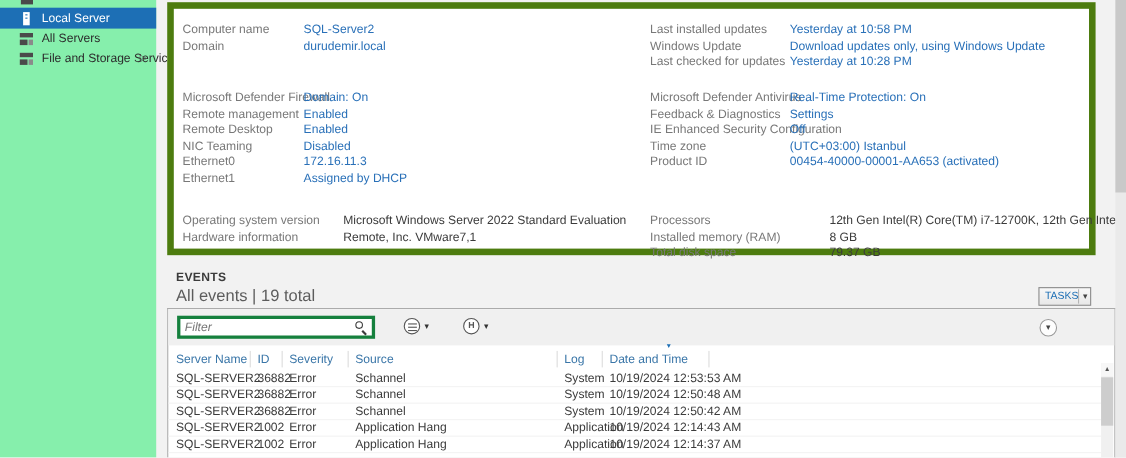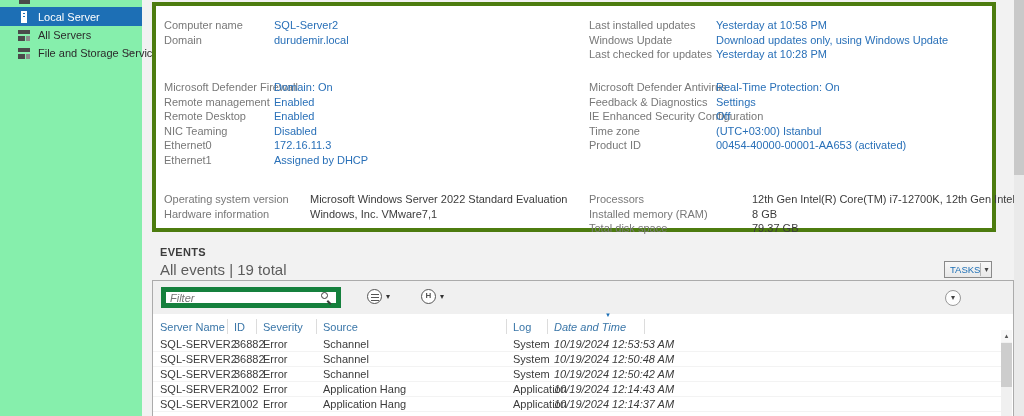--- a/index.html
+++ b/index.html
@@ -23,21 +23,21 @@
   .ic-local i { position:absolute; left:5px; width:2px; height:1px; background:var(--accent); }
   .ic-local i.s1{ top:2px; } .ic-local i.s2{ top:5px; }
   
   .ic-gray b { position:absolute; background:#4a4a4a; }
   .ic-gray .r1 { left:0; top:1px; width:12px; height:4px; }
   .ic-gray .r2 { left:0; top:7px; width:7px; height:5px; }
   .ic-gray .r3 { left:8px; top:7px; width:4px; height:5px; background:#8a8a8a; }
   .nav-chevron { position:absolute; right:8px; top:3px; color:#555; font-size:9px; }
 
   
-  .props { position:absolute; left:152px; top:2px; width:844px; height:230px; background:#fff; border:4px solid #4d7c0f; }
+  .props { position:absolute; left:152px; top:2px; width:844px; height:230px; background:#fff; border:6px solid #4d7c0f; }
   .pgroup { position:absolute; }
   .g1l { left:8px;  top:12px; } .g1r { left:433px; top:12px; }
   .g2l { left:8px;  top:74px; } .g2r { left:433px; top:74px; }
   .g3l { left:8px;  top:186px;} .g3r { left:433px; top:186px; }
   .prow { display:flex; line-height:14.5px; white-space:nowrap; }
   .plabel { color:#787878; }
   .g1l .plabel,.g2l .plabel,.g3l .plabel { width:110px; flex:0 0 110px; }
   .g1r .plabel,.g2r .plabel,.g3r .plabel { width:127px; flex:0 0 127px; }
   .pvalue.link { color:var(--link); cursor:pointer; }
   .pvalue.plain { color:#3b3b3b;margin-left:36px; }
@@ -46,41 +46,41 @@
   .ev-heading  { position:absolute; left:160px; top:246px; font-weight:bold; font-size:11px; color:#3c3c3c; letter-spacing:.3px; }
   .ev-subtitle { position:absolute; left:160px; top:261px; font-size:15px; color:#5c5c5c; }
   .tasks-btn { position:absolute; left:944px; top:261px; width:48px; height:17px; background:linear-gradient(#f8f8f8,#e8e8e8);
     border:1px solid #8a8a8a; display:flex; align-items:center; justify-content:space-between; padding:0 3px 0 5px; cursor:pointer; }
   .tasks-btn .t-label { color:var(--accent); font-size:9.5px; }
   .tasks-btn .t-caret { color:#444; font-size:8px; border-left:1px solid #b5b5b5; padding-left:3px; line-height:13px; }
 
   
   .events { position:absolute; left:152px; top:280px; width:862px; height:136px; background:#fff; border:1px solid #ababab; border-bottom:none; }
   .ev-toolbar { position:absolute; left:0; top:0; width:100%; height:33px; background:#f0f0f0; }
-  .filter-box { position:absolute; left:8px; top:6px; width:180px; height:21px; background:#fff; border:5px solid #15803d; display:flex; align-items:center; }
+  .filter-box { position:absolute; left:8px; top:6px; width:180px; height:21px; background:#fff; border:3px solid #15803d; display:flex; align-items:center; }
   .filter-input { flex:1; border:none; outline:none; background:transparent; font-family:inherit; font-size:11px; font-style:italic; color:#777; padding:0 4px; min-width:0; }
   .mag { position:relative; width:14px; height:14px; flex:0 0 14px; margin-right:3px; cursor:pointer; }
   .mag .lens { position:absolute; left:2px; top:1px; width:7px; height:7px; border:1.5px solid #3c3c3c; border-radius:50%; }
   .mag .handle { position:absolute; left:9px; top:9px; width:5px; height:1.5px; background:#3c3c3c; transform:rotate(45deg); transform-origin:0 0; }
   .circ-btn { position:absolute; top:8px; display:flex; align-items:center; cursor:pointer; }
   .circ { width:15px; height:15px; border:1px solid #555; border-radius:50%; position:relative; background:#fff; }
   .circ .bar { position:absolute; left:3px; width:8px; height:1px; background:#555; }
   .bar.b1{top:4px;} .bar.b2{top:7px;} .bar.b3{top:10px;}
   .circ .hglyph { position:absolute; left:0; top:1px; width:13px; text-align:center; font-size:8px; font-weight:bold; color:#555; }
   .circ-caret { font-size:8px; color:#333; margin-left:4px; }
   .btn-a { left:214px; } .btn-b { left:268px; }
   .collapse-btn { position:absolute; right:52px; top:9px; width:16px; height:16px; border:1px solid #999; border-radius:50%; background:#fdfdfd;
     text-align:center; line-height:14px; font-size:8px; color:#444; cursor:pointer; }
 
   
   .thead { position:absolute; left:0; top:37px; width:848px; height:17px; }
   .th { position:absolute; top:3px; color:var(--header); white-space:nowrap; cursor:pointer; }
   .vsep { position:absolute; top:1px; width:1px; height:15px; background:#dcdcdc; }
   .sort { position:absolute; top:-6px; left:452px; font-size:6px; color:var(--accent); }
-  .c0{left:7px;text-align:center;} .c1{left:81px;} .c2{left:110px;} .c3{left:170px;} .c4{left:360px;} .c5{left:401px;font-style:italic;}
+  .c0{left:7px;text-align:center;} .c1{left:81px;} .c2{left:110px;} .c3{left:170px;} .c4{left:360px;} .c5{left:401px;}
   .s0{left:74px;} .s1{left:103px;} .s2{left:163px;} .s3{left:353px;} .s4{left:394px;} .s5{left:491px;}
   .tbody { position:absolute; left:0; top:56px; width:848px; }
   .tr { position:relative; height:15px; border-bottom:1px solid #f3f3f3; cursor:default; }
   .td { position:absolute; top:1px; white-space:nowrap; color:#3b3b3b; }
 
   
   .ev-scroll { position:absolute; right:1px; top:49px; width:11px; height:86px; background:#f0f0f0; }
   .ev-scroll .up { height:12px; text-align:center; font-size:7px; color:#555; line-height:11px; background:#f7f7f7; cursor:pointer; }
   .ev-scroll .thumb { margin-top:1px; height:44px; background:#cdcdcd; cursor:pointer; }
 
@@ -195,21 +195,21 @@
         <span class="pvalue link">00454-40000-00001-AA653 (activated)</span>
       </div>
   </div>
   <div class="pgroup g3l">
     <div class="prow">
         <span class="plabel">Operating system version</span>
         <span class="pvalue plain">Microsoft Windows Server 2022 Standard Evaluation</span>
       </div>
     <div class="prow">
         <span class="plabel">Hardware information</span>
-        <span class="pvalue plain">Windows, Inc. VMware7,1</span>
+        <span class="pvalue plain">Remote, Inc. VMware7,1</span>
       </div>
   </div>
   <div class="pgroup g3r">
     <div class="prow">
         <span class="plabel">Processors</span>
         <span class="pvalue plain">12th Gen Intel(R) Core(TM) i7-12700K, 12th Gen Intel(R) Core(TM) i7-12700K</span>
       </div>
     <div class="prow">
         <span class="plabel">Installed memory (RAM)</span>
         <span class="pvalue plain">8 GB</span>

